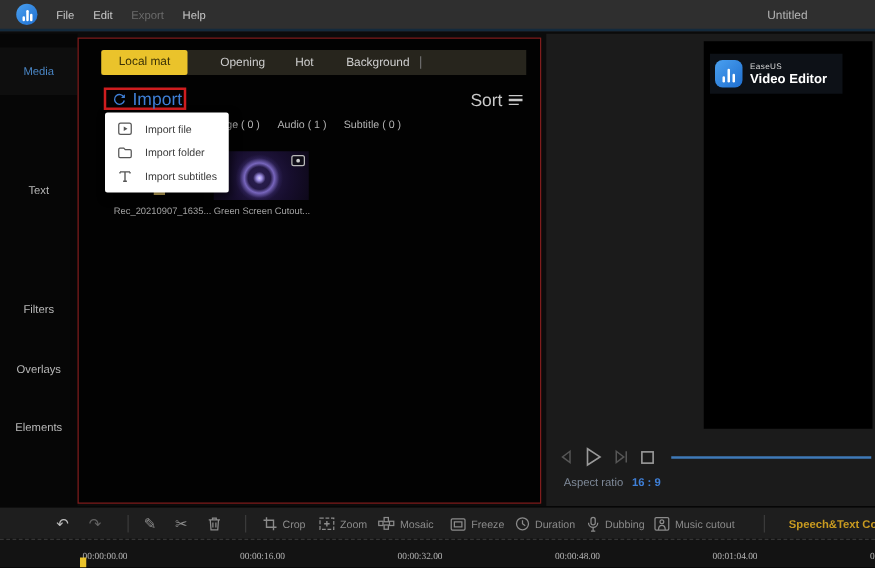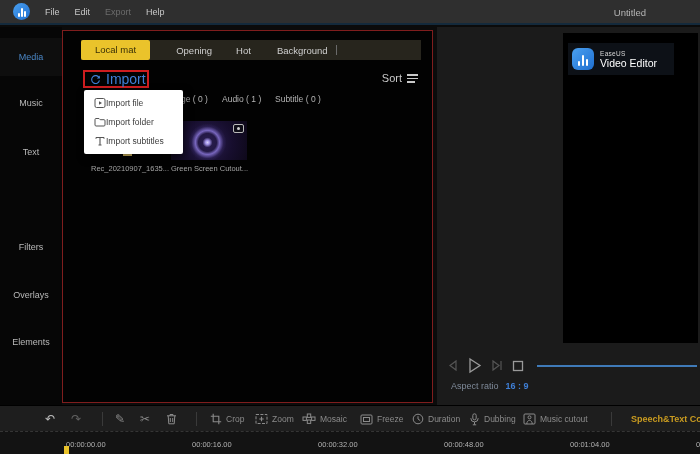--- a/index.html
+++ b/index.html
@@ -35,21 +35,21 @@
   .tab { color:#cfcfcf; font-size:9.5px; }
   .tab.active { background:#eac32b; color:#3a3106; height:20px; line-height:20px;
                 padding:0 14px; border-radius:2px; margin-right:20px; }
   .tab.t2 { margin:0 24px 0 6px; } .tab.t3 { margin-right:26px; } .tab.t4 { margin-right:8px; }
   .tab-sep { width:1px; height:10px; background:#6a6a6a; }
 
   .import-box { position:absolute; left:20px; top:39px; width:66px; height:18px;
                 border:2px solid #cf1d1f; display:flex; align-items:center; }
   .import-label { color:#3f7fd6; font-size:14px; margin-left:5px; }
   .sort-wrap { position:absolute; right:14px; top:41px; display:flex; align-items:center; gap:5px; }
-  .sort-label { color:#c9c9c9; font-size:11px; }
+  .sort-label { color:#c9c9c9; font-size:14px; }
   .sort-icon i { display:block; height:1.5px; background:#c9c9c9; margin:2px 0; }
   .sort-icon .l1 { width:11px; } .sort-icon .l2 { width:11px; } .sort-icon .l3 { width:8px; }
 
   .filter-tab { position:absolute; top:63px; color:#b5b5b5; font-size:8.5px; }
 
   .thumb { position:absolute; overflow:hidden; }
   .thumb1 { left:28px; top:88px; width:72px; height:41px; background:#000; }
   .trophy { position:absolute; left:30px; top:22px; width:12px; height:18px; }
   .trophy .cup { width:10px; height:7px; background:#d8b44c; border-radius:0 0 5px 5px; margin:0 auto; }
   .trophy .stem { width:3px; height:5px; background:#c9a13b; margin:0 auto; }
@@ -62,55 +62,55 @@
   .corner-badge { position:absolute; right:3px; top:3px; width:11px; height:9px;
                   border:1px solid #b9b9b9; border-radius:2px; background:rgba(15,15,20,.75);
                   display:flex; align-items:center; justify-content:center; }
   .corner-badge i { width:3px; height:3px; border-radius:50%; background:#cfcfcf; }
   .thumb-label { position:absolute; top:133px; color:#a3a3a3; font-size:7.5px; white-space:nowrap; }
   .tl1 { left:28px; } .tl2 { left:108px; }
 
   .dropdown { position:absolute; left:21px; top:59px; width:99px; height:64px;
               background:#ffffff; border-radius:2px; box-shadow:2px 3px 8px rgba(0,0,0,.55);
               z-index:10; padding-top:3px; }
-  .dd-item { display:flex; align-items:center; height:19px; padding-left:10px; }
+  .dd-item { display:flex; align-items:center; height:19px; padding-left:10px; gap:10px; }
   .dd-item span { color:#3a3a3a; font-size:8.5px; white-space:nowrap; }
 
   
   .preview { position:absolute; left:437px; top:27px; width:263px; height:378px; background:#1b1b1b; }
   .video { position:absolute; left:126px; top:6px; width:135px; height:310px; background:#000; }
   .watermark { position:absolute; left:5px; top:10px; width:106px; height:32px;
                background:#0d1117; display:flex; align-items:center; gap:6px; padding-left:4px; }
   .wm-logo { width:22px; height:22px; border-radius:6px;
              background:linear-gradient(135deg,#4aa0f0,#1f6fd0);
              display:flex; align-items:flex-end; justify-content:center; gap:1.5px; padding-bottom:4px; flex:none; }
   .wm-logo i { display:block; background:#fff; width:2.5px; border-radius:1px; }
   .wm-logo .b1 { height:5px; } .wm-logo .b2 { height:11px; } .wm-logo .b3 { height:7px; }
   .wm-name { color:#d8d8d8; font-size:6.5px; letter-spacing:.3px; }
-  .wm-product { color:#ffffff; font-size:10.5px; font-weight:normal; white-space:nowrap; }
+  .wm-product { color:#ffffff; font-size:10.5px; font-weight:bold; white-space:nowrap; }
 
   .controls { position:absolute; left:10px; top:330px; display:flex; align-items:center; gap:9px; }
   .progress { position:absolute; left:100px; top:338px; width:160px; height:2px; background:#3f7ab8; }
   .aspect-row { position:absolute; left:14px; top:354px; display:flex; align-items:center; gap:7px; }
   .aspect-label { color:#7f8a99; font-size:9px; }
   .aspect-value { color:#3f7fd6; font-size:9px; font-weight:bold; }
 
   
   .toolbar { position:absolute; left:0; top:405px; width:700px; height:26px;
              background:#1e1e1e; border-top:1px solid #000; }
   .tb { position:absolute; top:0; height:26px; display:flex; align-items:center; gap:4px; }
   .tb-label { color:#8b8b8b; font-size:8.5px; white-space:nowrap; }
   .glyph { font-size:12px; color:#8b8b8b; line-height:26px; }
   .v-sep { position:absolute; top:6px; width:1px; height:14px; background:#3a3a3a; }
   .speech { color:#c99b20; font-size:9px; font-weight:bold; white-space:nowrap; }
 
   
   .timeline { position:absolute; left:0; top:431px; width:700px; height:23px; background:#131313;
               border-top:1px dashed #353535; }
-  .ts { position:absolute; top:8px; color:#b3b3b3; font-size:7.5px; white-space:nowrap; }
+  .ts { position:absolute; top:8px; color:#b3b3b3; font-size:7.5px; white-space:nowrap;font-family:Liberation Serif, serif; }
   .playhead { position:absolute; left:64px; bottom:0; width:5px; height:8px; background:#eac32b; }
 </style>
 </head>
 <body>
 
 <div id="app">
 
   <div class="menubar">
     <div class="applogo">
         <i class="b1"></i>
@@ -119,21 +119,20 @@
       </div>
     <span class="menu-item">File</span>
     <span class="menu-item">Edit</span>
     <span class="menu-item disabled">Export</span>
     <span class="menu-item">Help</span>
     <span class="win-title">Untitled</span>
   </div>
 
   <div class="sidebar">
     <div class="side-item selected" style="top:11px">Media</div>
-    <div class="side-item" style="top:57px">Music</div>
     <div class="side-item" style="top:106px">Text</div>
     <div class="side-item" style="top:201px">Filters</div>
     <div class="side-item" style="top:249px">Overlays</div>
     <div class="side-item" style="top:296px">Elements</div>
   </div>
 
   <div class="media-panel">
     <div class="tabbar">
       <span class="tab active">Local mat</span>
       <span class="tab t2">Opening</span>

